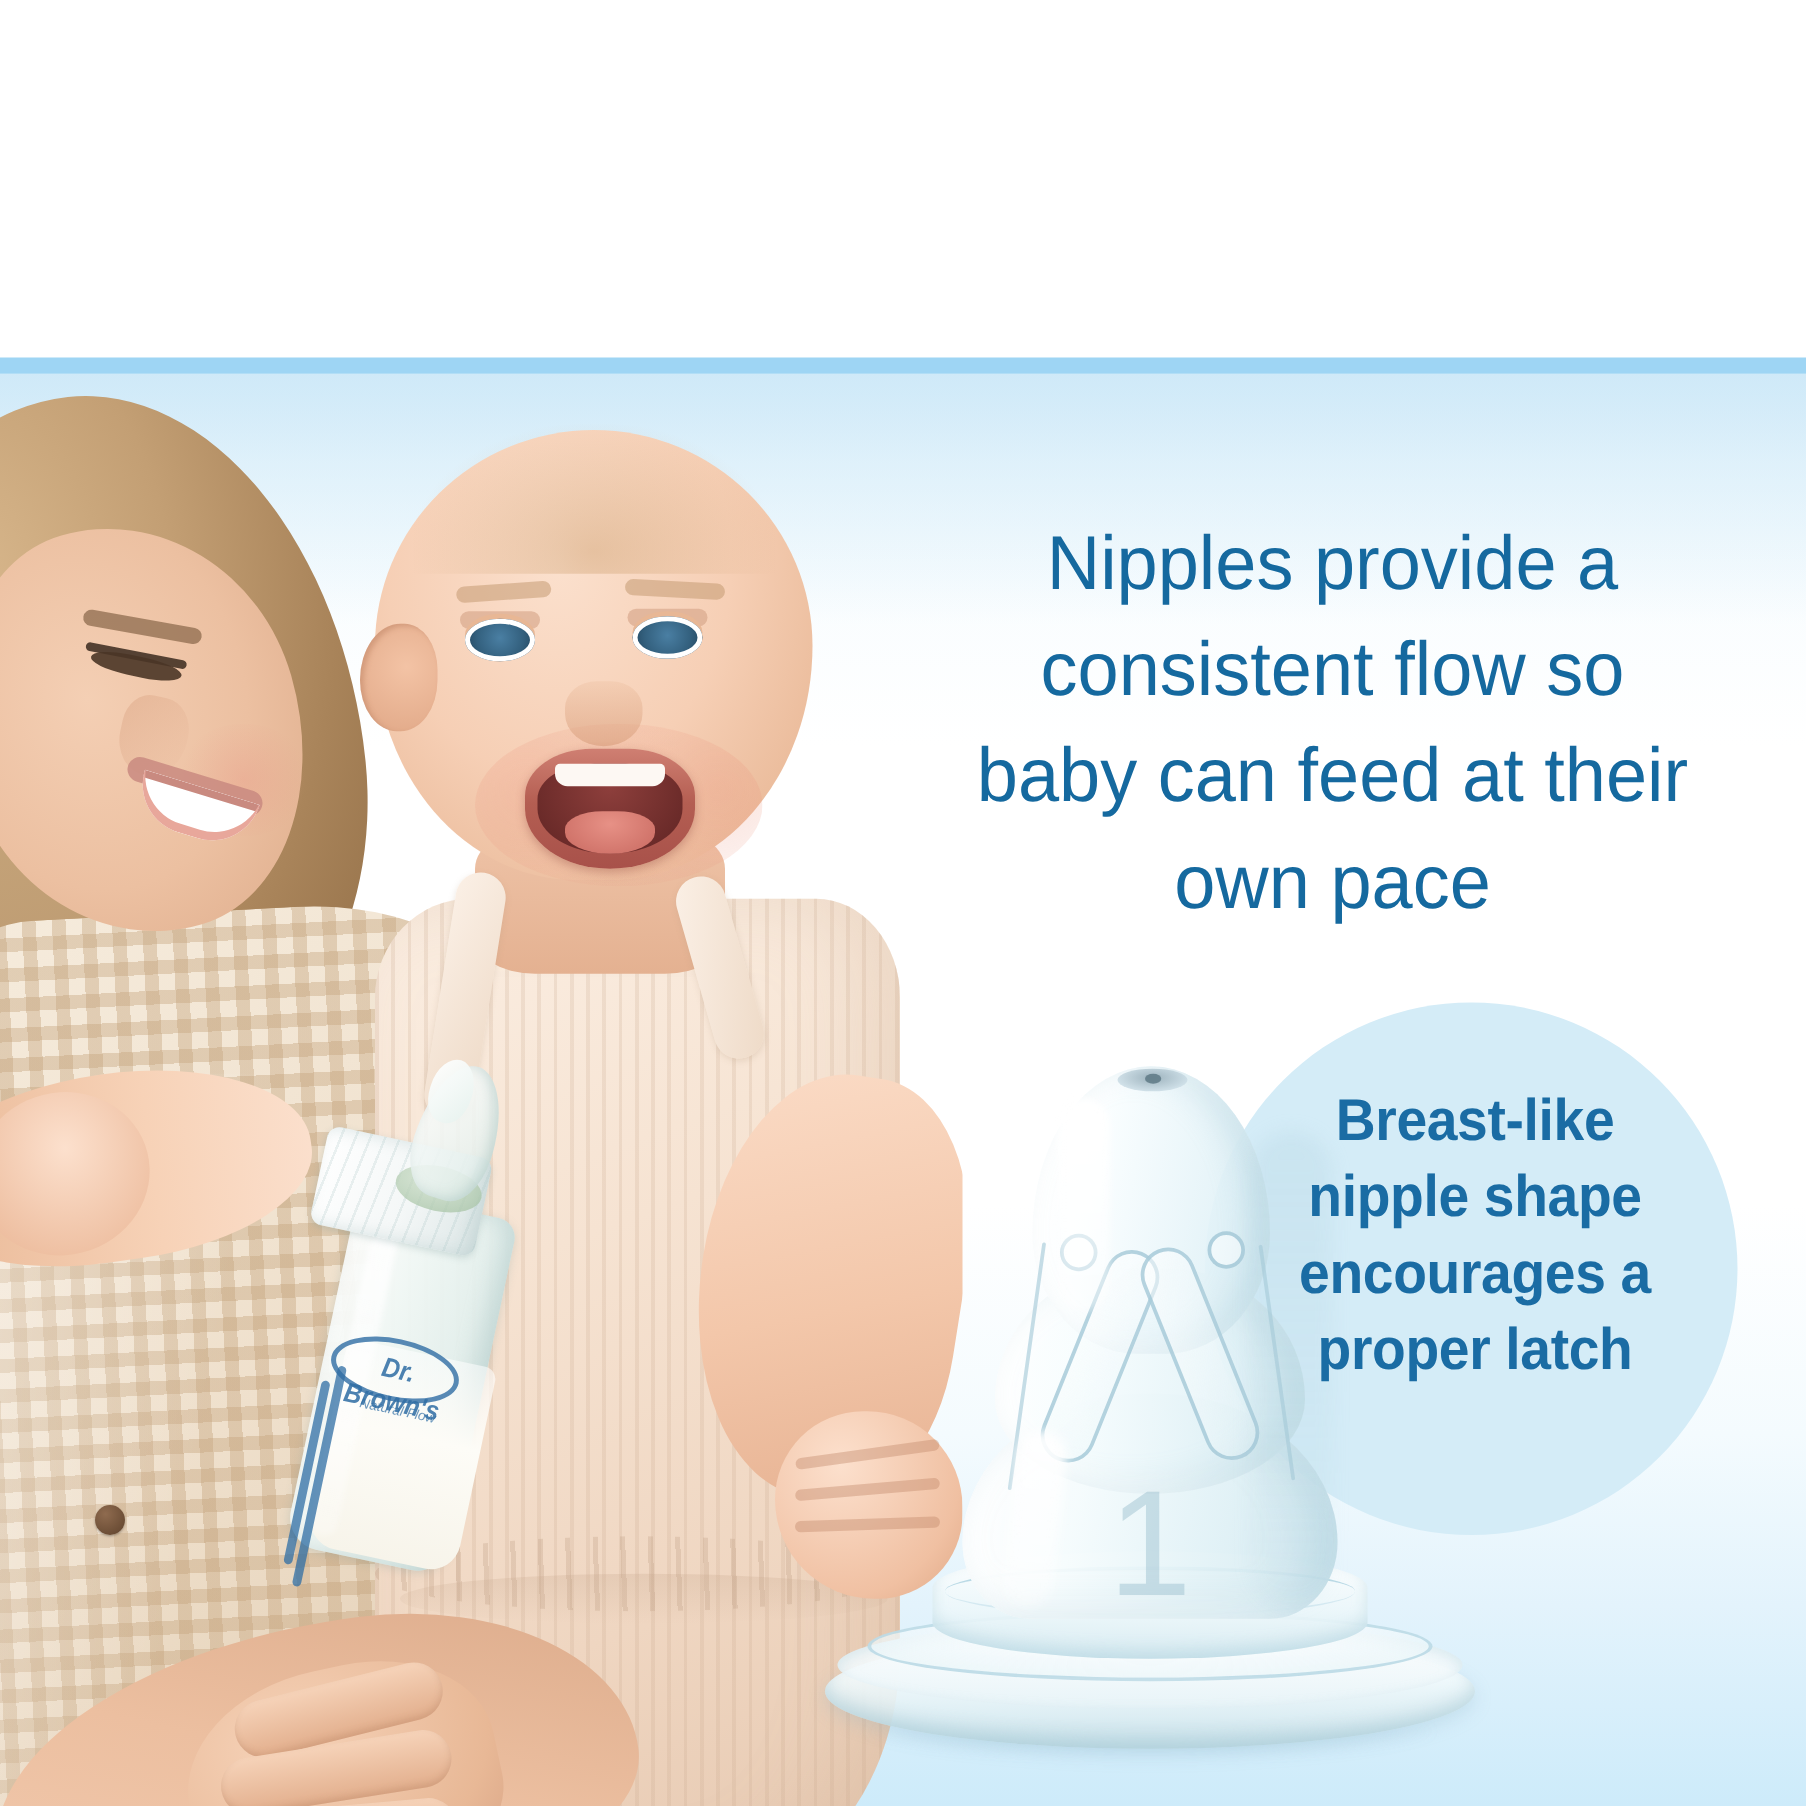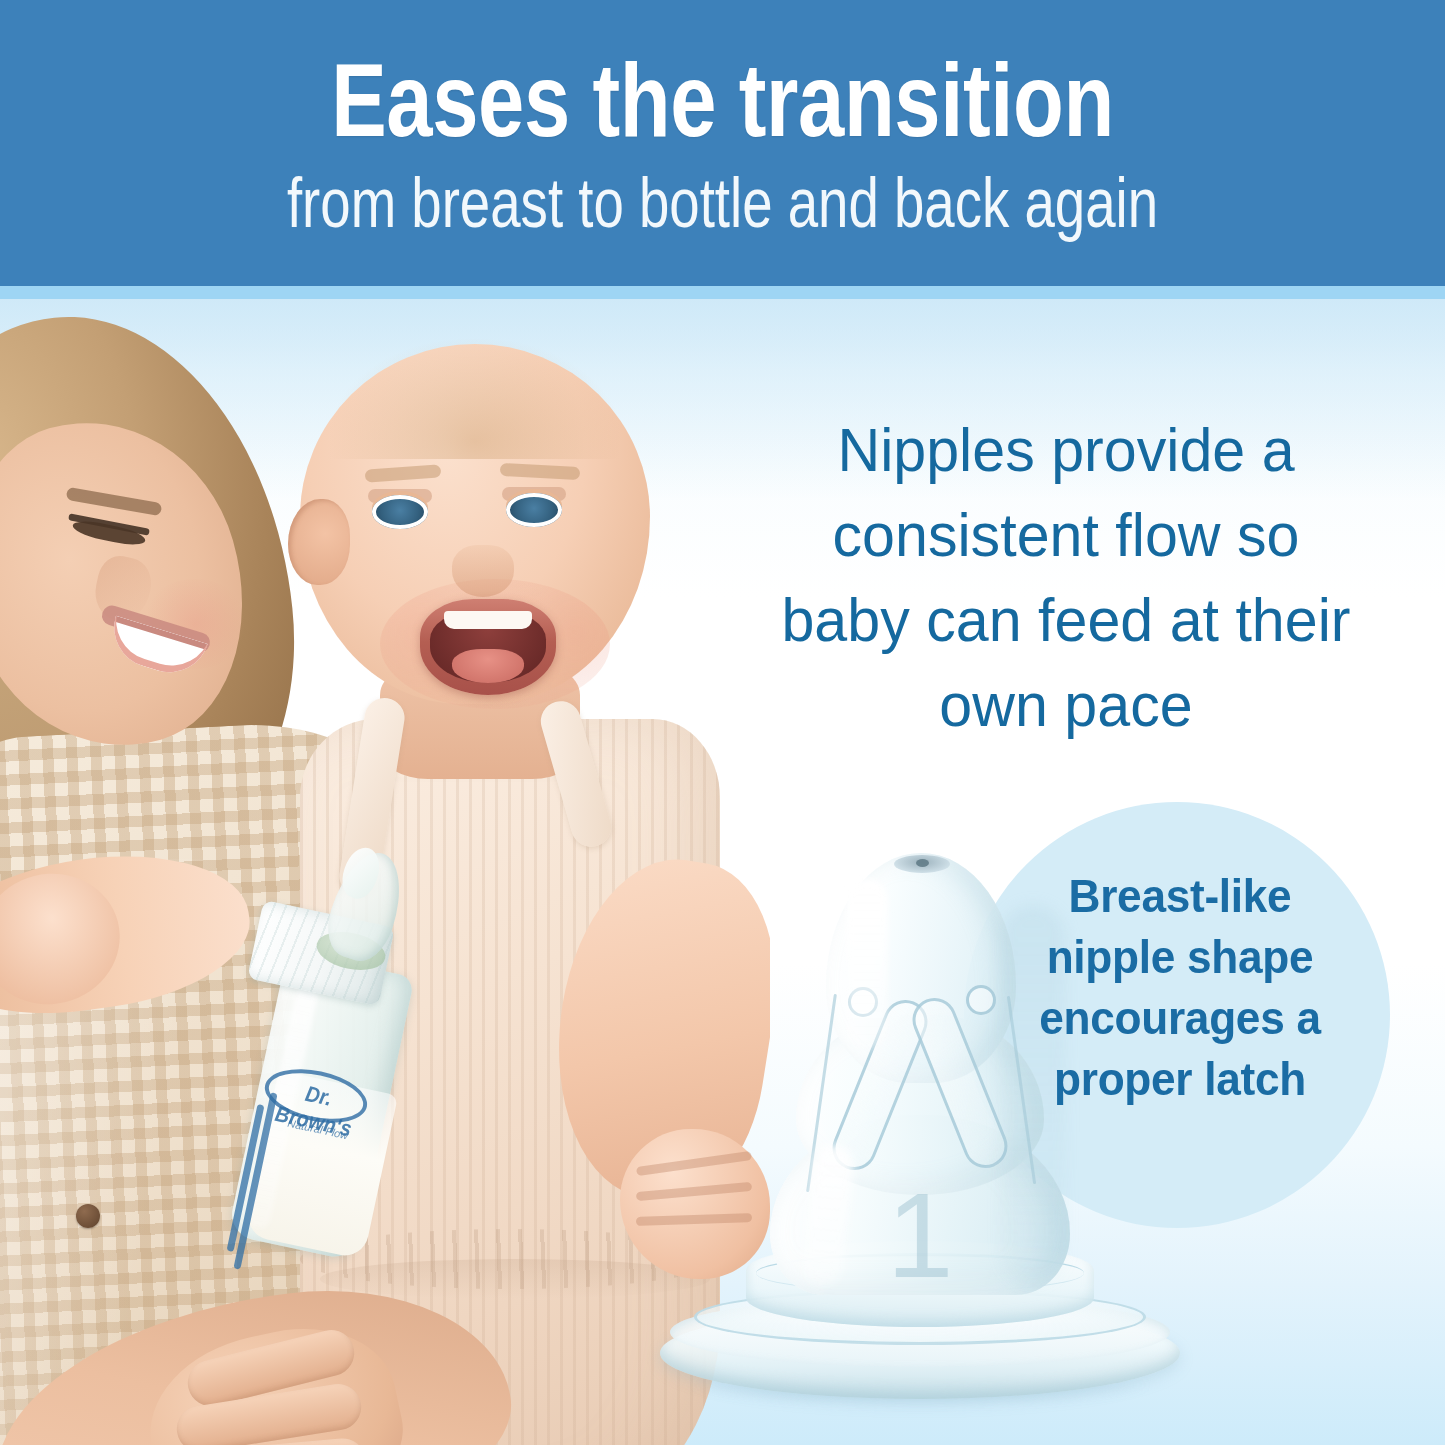--- a/index.html
+++ b/index.html
@@ -697,19 +697,15 @@
     <div class="p-pin-tip t2"></div>
     <div class="p-hl-main"></div>
     <div class="p-hl-bell"></div>
     <div class="p-hole"></div>
     <div class="p-hole-dot"></div>
     <div class="p-level">1</div>
   </div>
 
   <div class="callout-text">Breast-like nipple shape encourages a proper latch</div>
 
-  <div class="header">
-    <div class="header-title">Eases the transition</div>
-    <div class="header-sub">from breast to bottle and back again</div>
-  </div>
   <div class="header-strip"></div>
 
 </div>
 
 </body></html>

